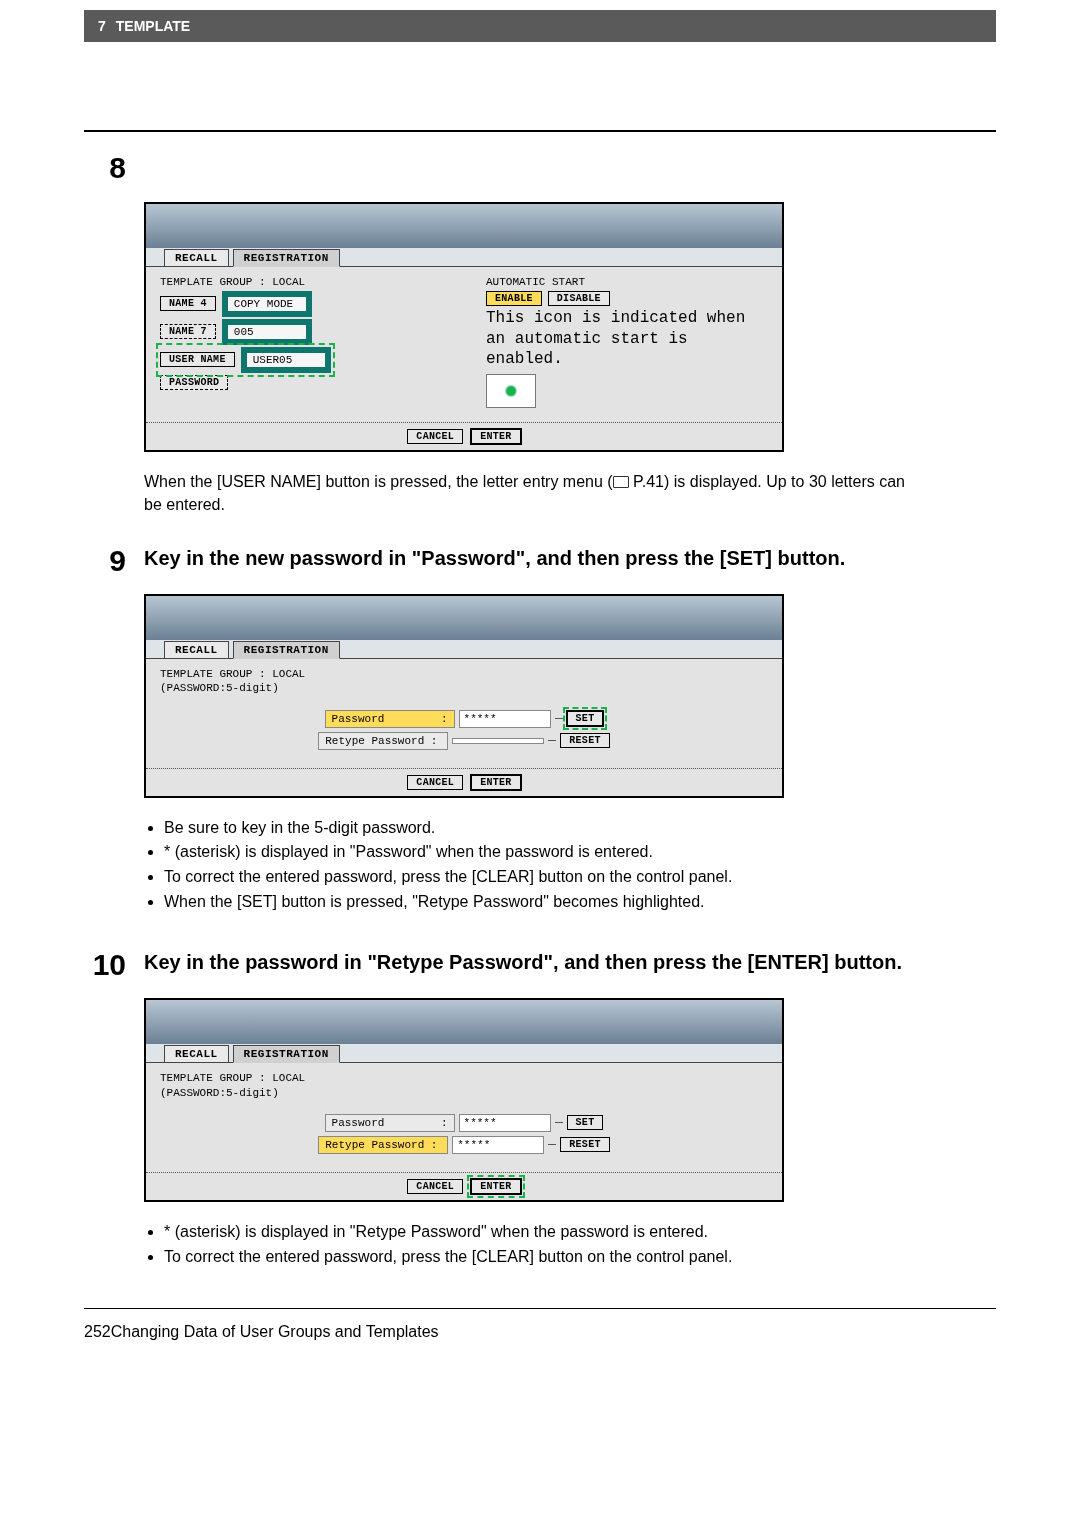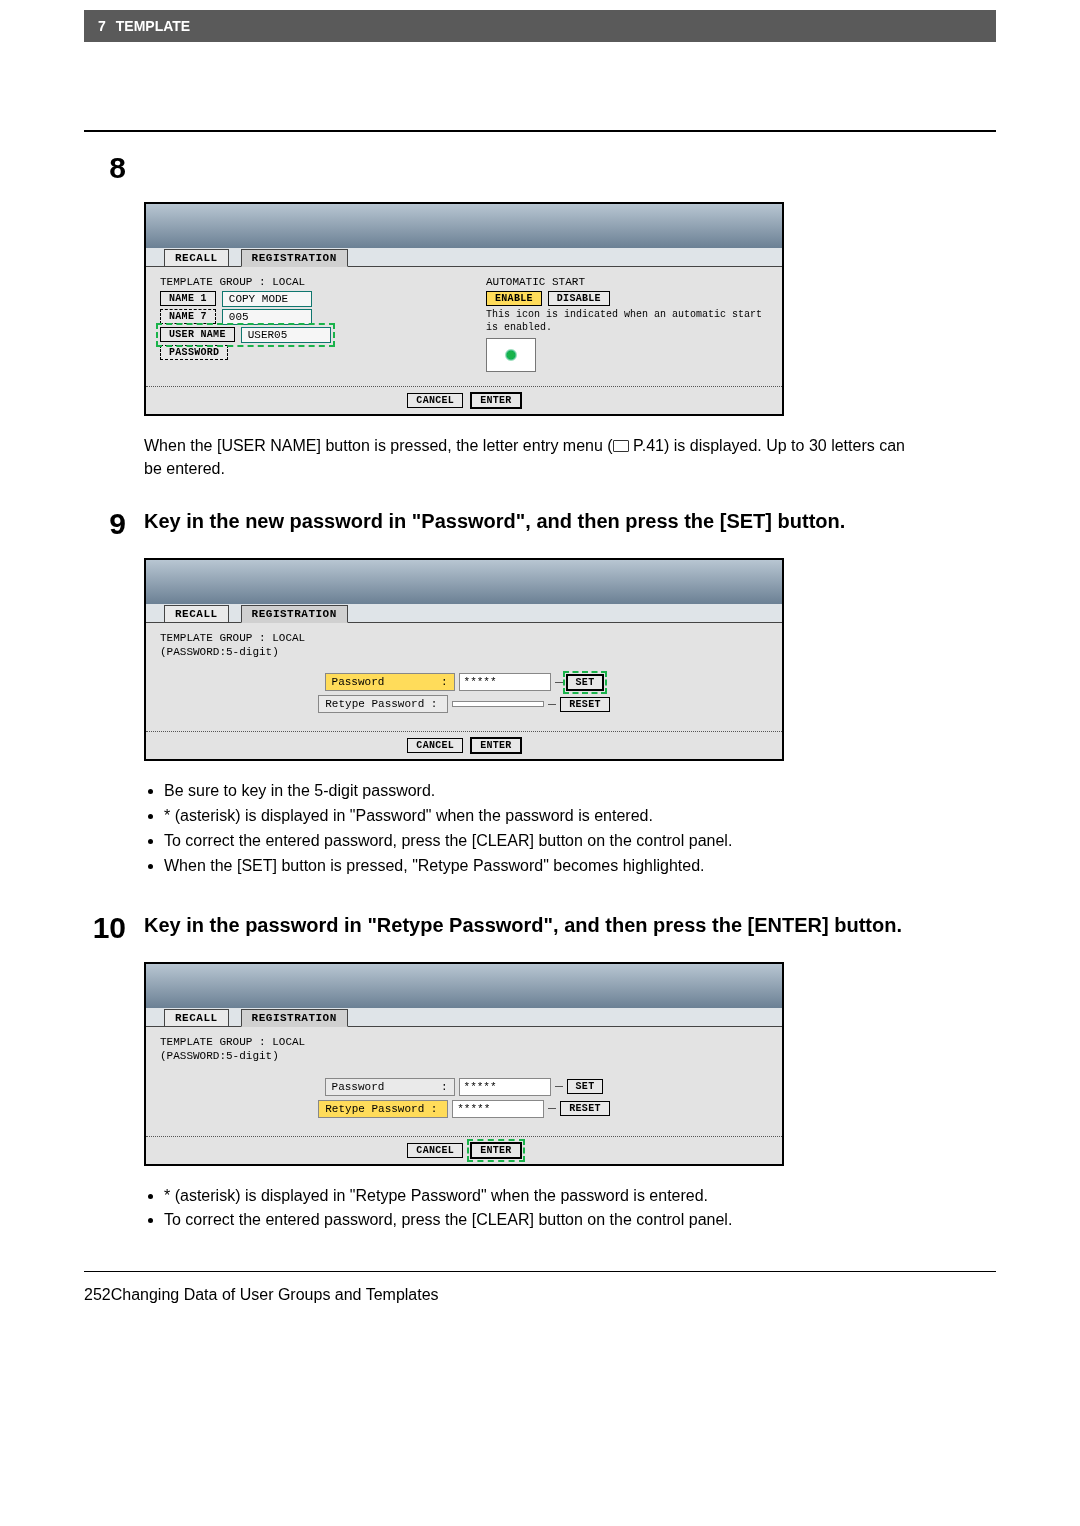--- a/index.html
+++ b/index.html
@@ -55,21 +55,21 @@
     font-family: "Courier New", monospace;
     font-size: 12px;
   }
   .ss-top {
     height: 44px;
     background: linear-gradient(#b8c6d2, #6b8094);
   }
   .ss-tabs {
     display: flex;
     padding-left: 18px;
-    gap: 12px;
+    gap: 4px;
     background: #dfe4e8;
   }
   .tab {
     border: 1px solid #444;
     padding: 2px 10px;
     font-weight: bold;
     font-size: 11px;
     letter-spacing: 0.5px;
     position: relative;
     top: 1px;
@@ -97,21 +97,21 @@
     padding: 1px 8px;
     font-size: 10px;
     font-weight: bold;
     display: inline-block;
     letter-spacing: 0.3px;
   }
   .btn.dashed { border-style: dashed; }
   .btn.thick { box-shadow: 0 0 0 1px #000; }
   .btn.highlight { background: #ffdc5a; border-color: #000; }
   .val-box {
-    border: 1px solid #0f766e;
+    border: 6px solid #0f766e;
     background: #f6f6f6;
     padding: 1px 6px;
     font-size: 11px;
     min-width: 90px;
     display: inline-block;
   }
   .footer-row {
     border-top: 1px dotted #555;
     padding: 6px 30px;
     display: flex;
@@ -219,42 +219,42 @@
   <div class="screenshot">
     <div class="ss-top"></div>
     <div class="ss-tabs">
       <span class="tab inactive">RECALL</span>
       <span class="tab active">REGISTRATION</span>
     </div>
     <div class="ss-body">
       <div class="ss-col">
         <div class="mono-line">TEMPLATE GROUP   : LOCAL</div>
         <div class="field-row">
-          <span class="btn">NAME 1</span>
+          <span class="btn">NAME 4</span>
           <span class="val-box">COPY MODE</span>
         </div>
         <div class="field-row">
           <span class="btn dashed">NAME 7</span>
           <span class="val-box">005</span>
         </div>
         <div class="field-row highlight-ring" style="width:fit-content">
           <span class="btn">USER NAME</span>
           <span class="val-box">USER05</span>
         </div>
         <div class="field-row">
           <span class="btn dashed">PASSWORD</span>
         </div>
       </div>
       <div class="ss-col">
         <div class="mono-line">AUTOMATIC START</div>
         <div class="field-row">
           <span class="btn highlight">ENABLE</span>
           <span class="btn">DISABLE</span>
         </div>
-        <div class="mono-line" style="font-size:10px">This icon is indicated when an automatic start is enabled.</div>
+        <div class="mono-line" style="font-size:16px">This icon is indicated when an automatic start is enabled.</div>
         <div class="icon-box">
           <span class="icon-small"></span>
         </div>
       </div>
     </div>
     <div class="footer-row">
       <span class="btn">CANCEL</span>
       <span class="btn thick">ENTER</span>
     </div>
   </div>

